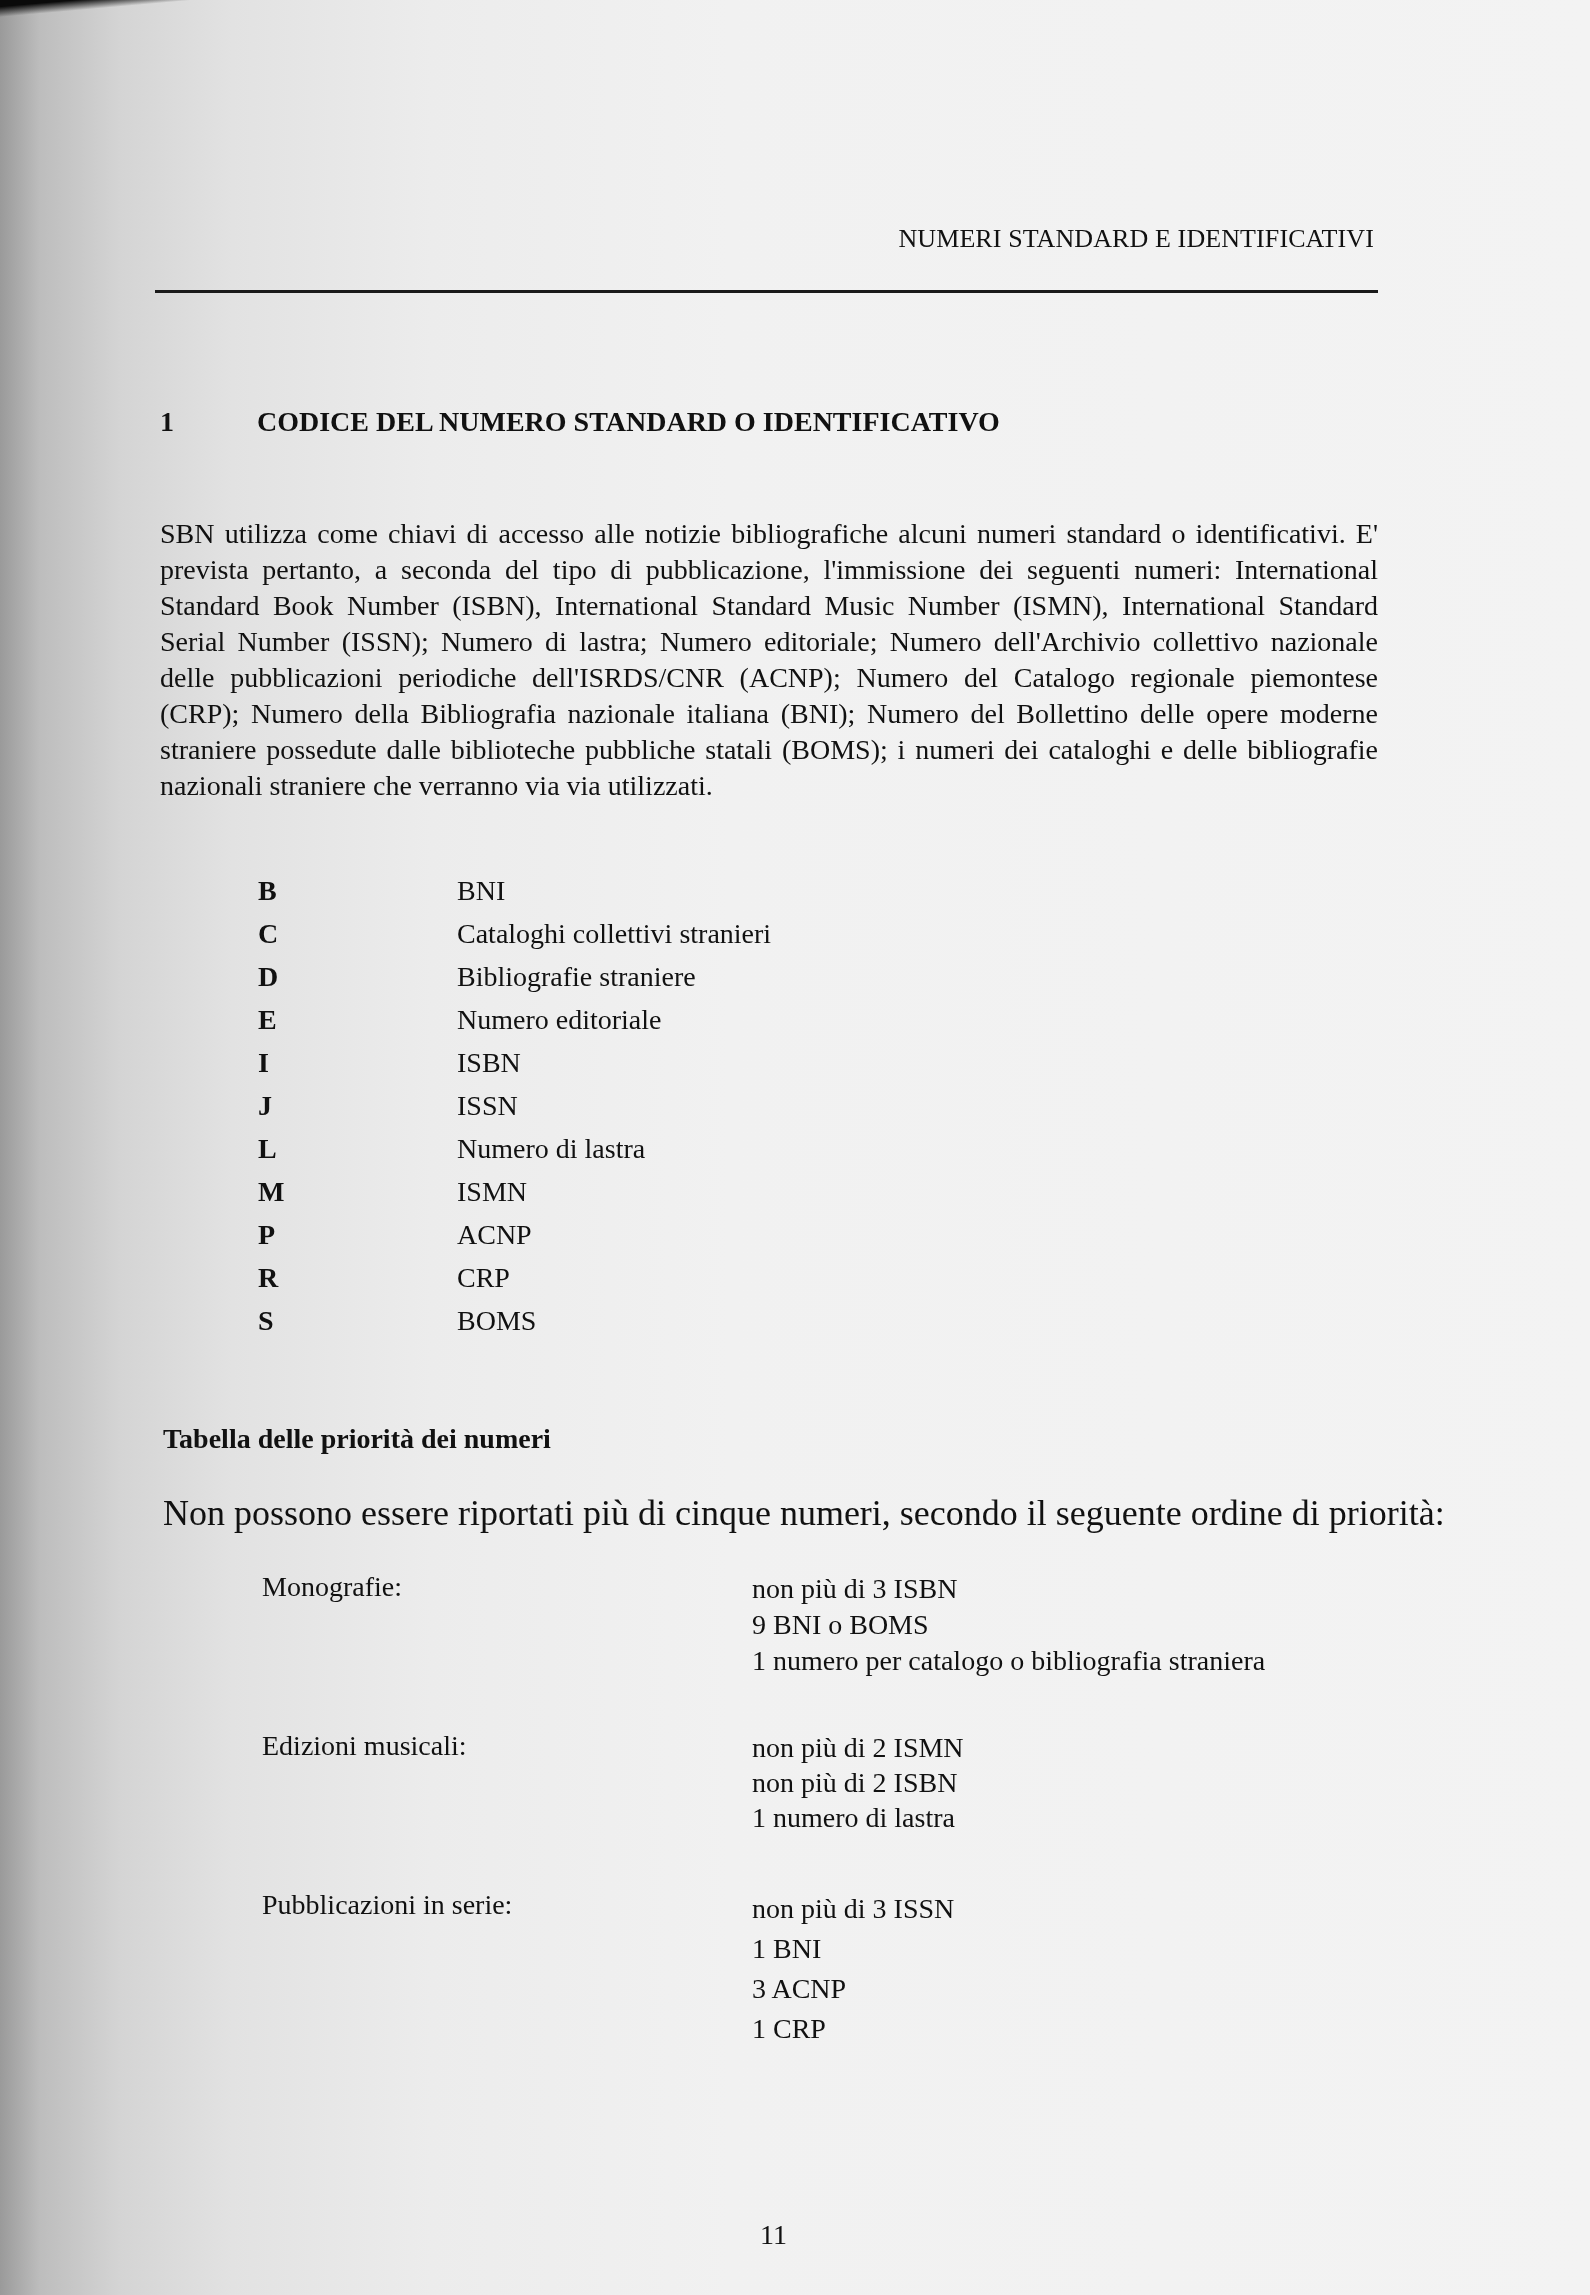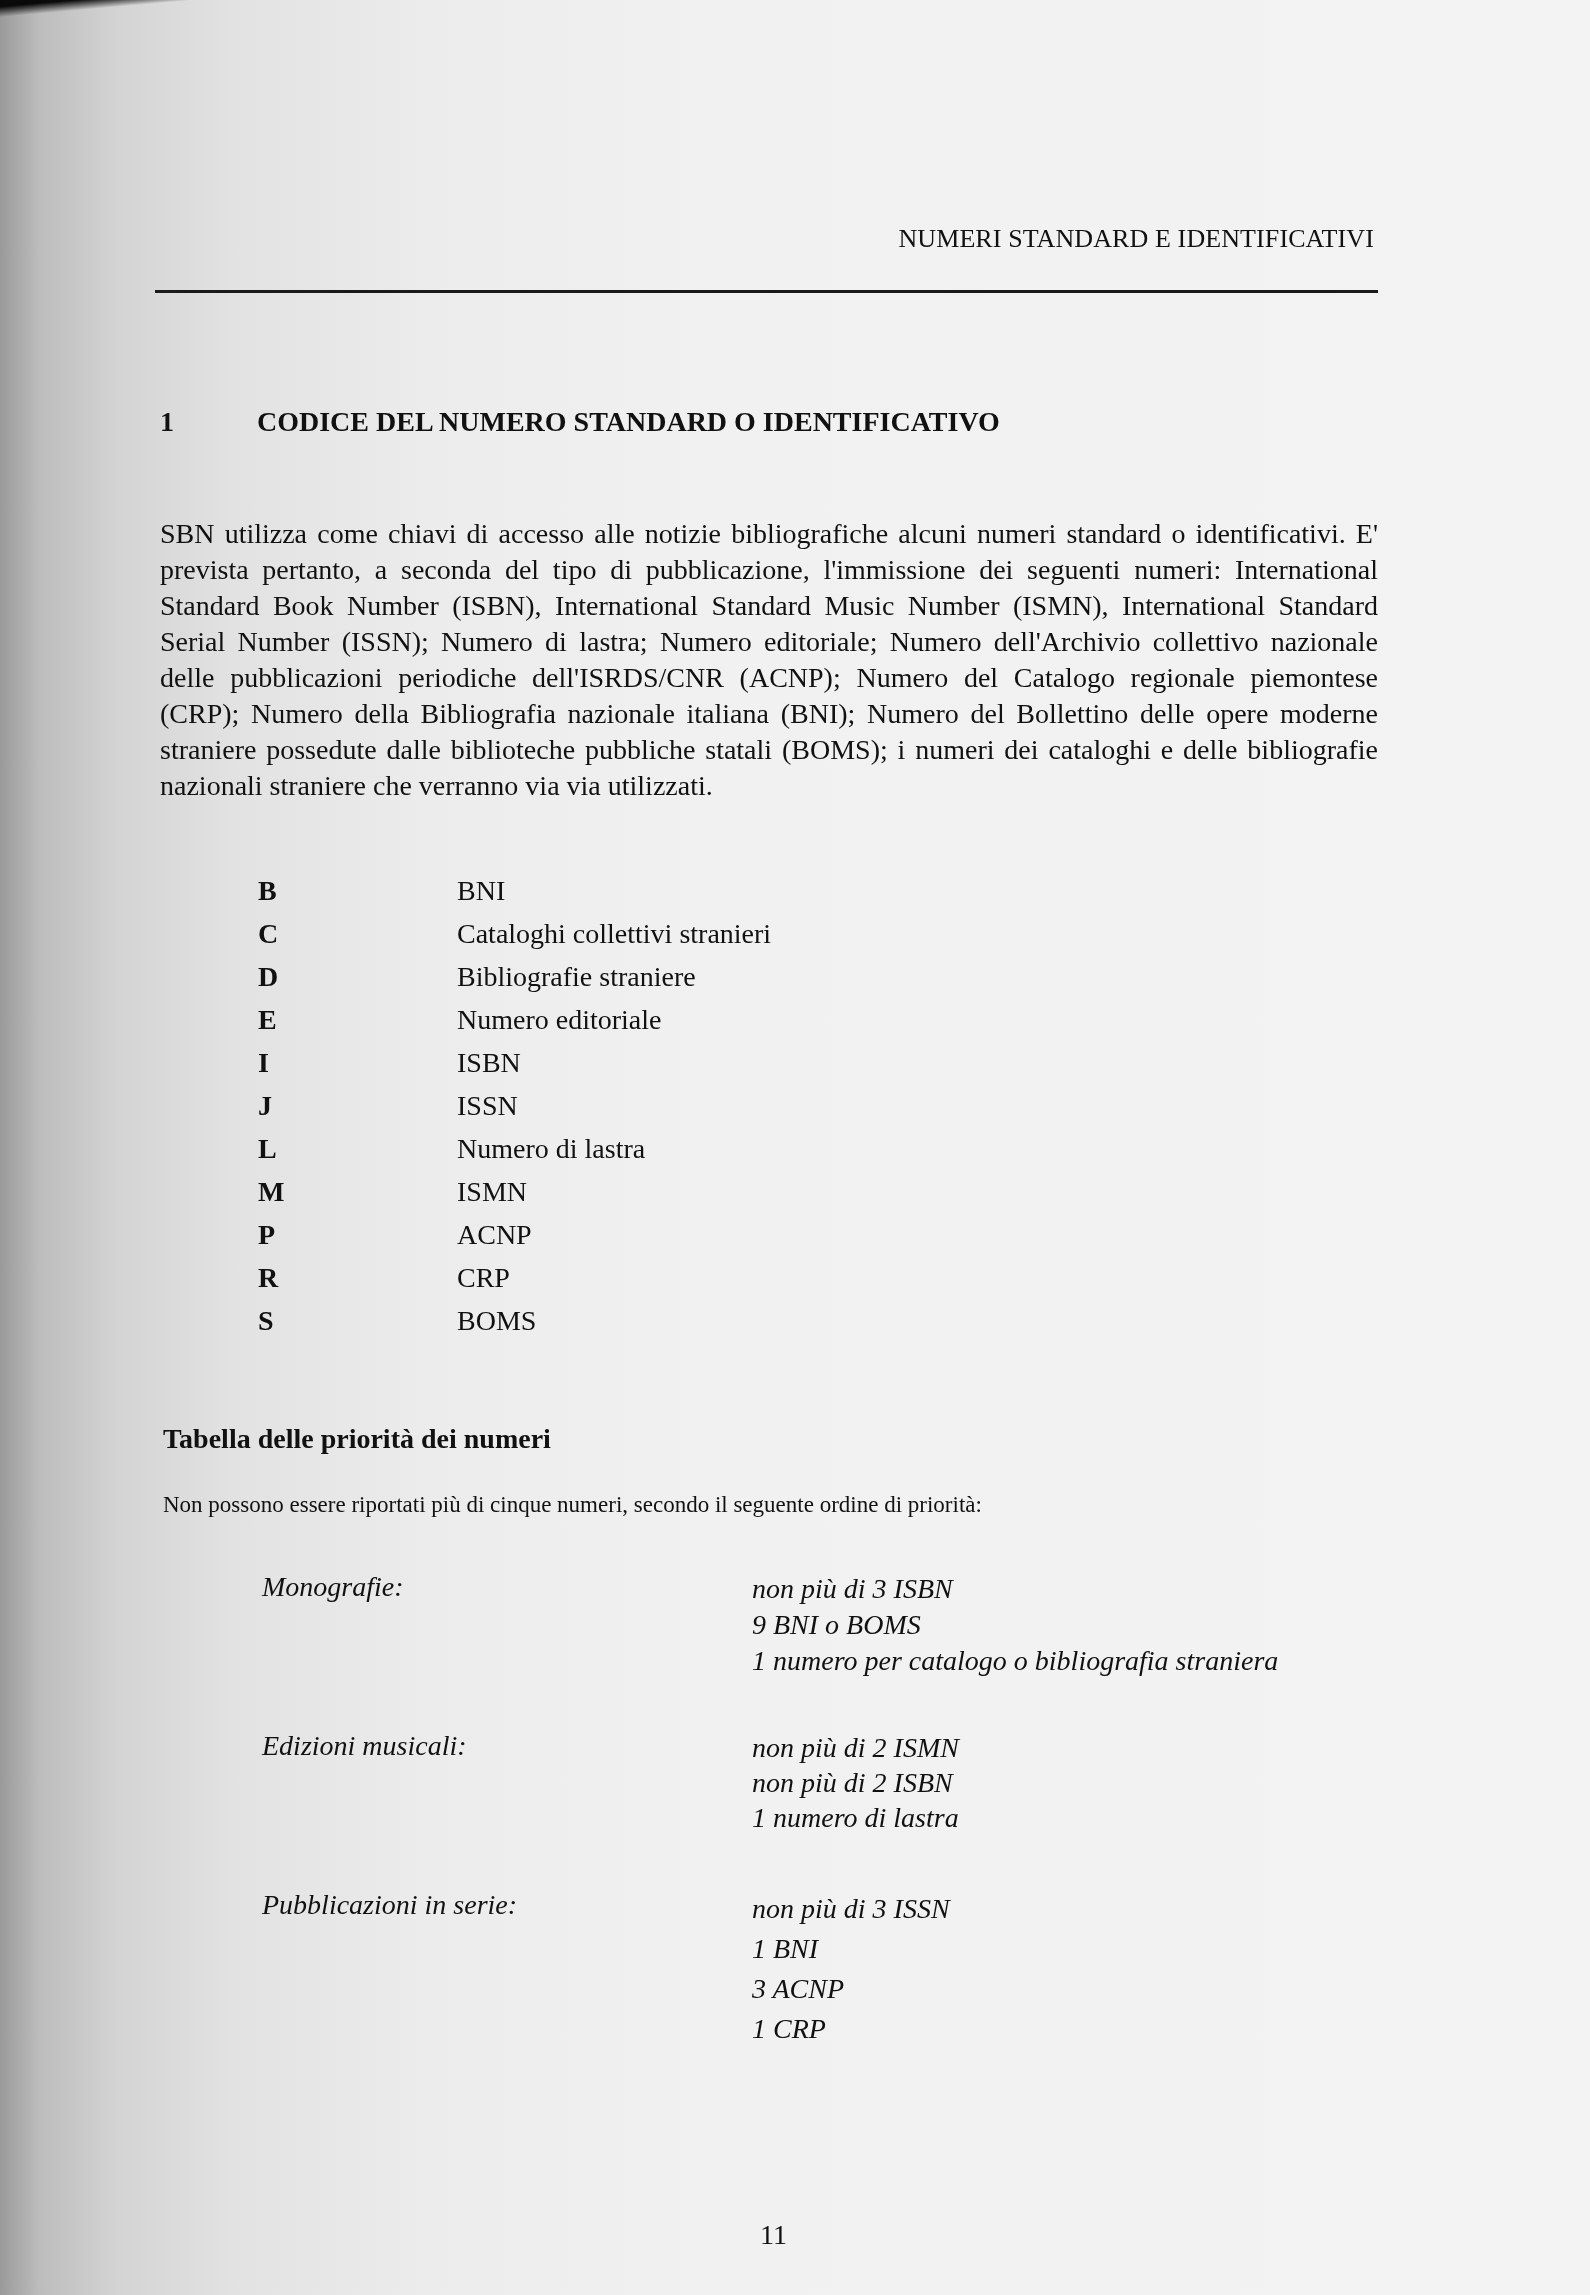--- a/index.html
+++ b/index.html
@@ -91,28 +91,27 @@
       position: absolute;
       left: 163px;
       top: 1423px;
       font-size: 28px;
       font-weight: bold;
     }
     .priority-intro {
       position: absolute;
       left: 163px;
       top: 1492px;
-      font-size: 23px;
+      font-size: 36px;
       font-family: Liberation Serif, serif;
     }
     .priority-group {
       position: absolute;
       left: 262px;
       display: flex;
-      font-style: italic;
     }
     .priority-type {
       width: 490px;
       font-size: 28px;
     }
     .priority-rules {
       font-size: 28px;
     }
     .priority-rule {
       line-height: 36px;

